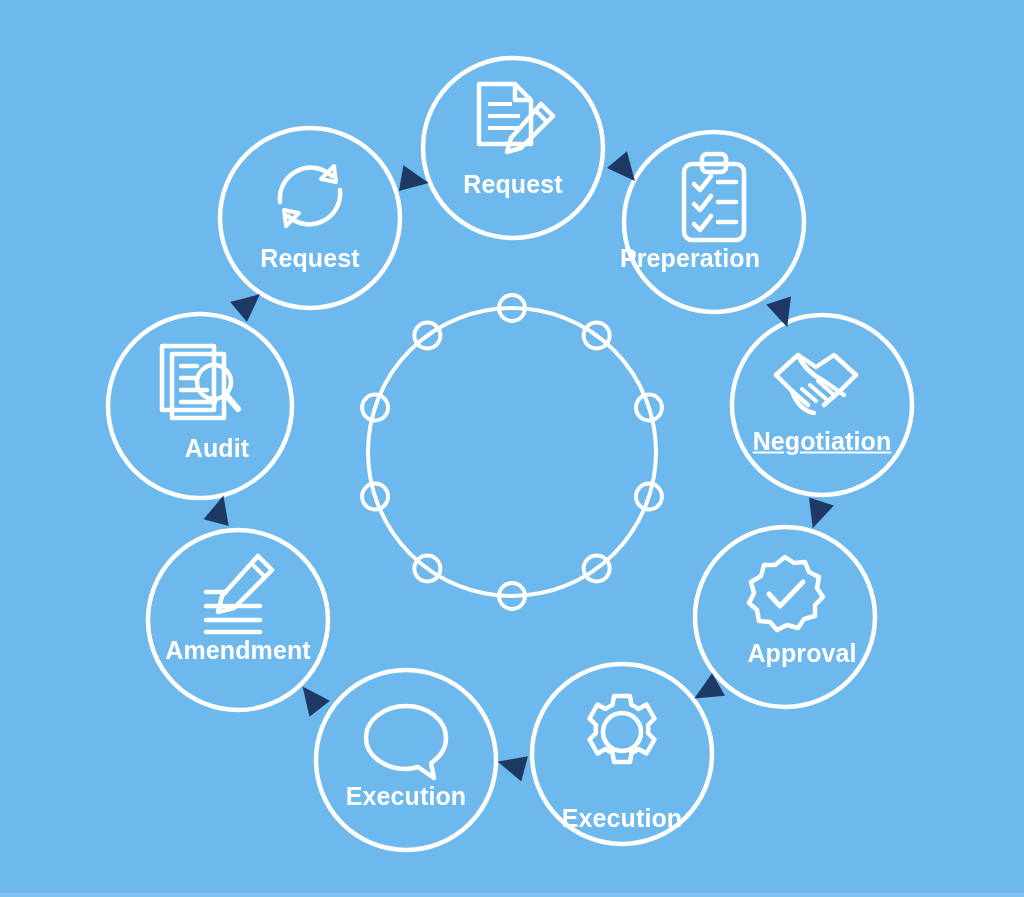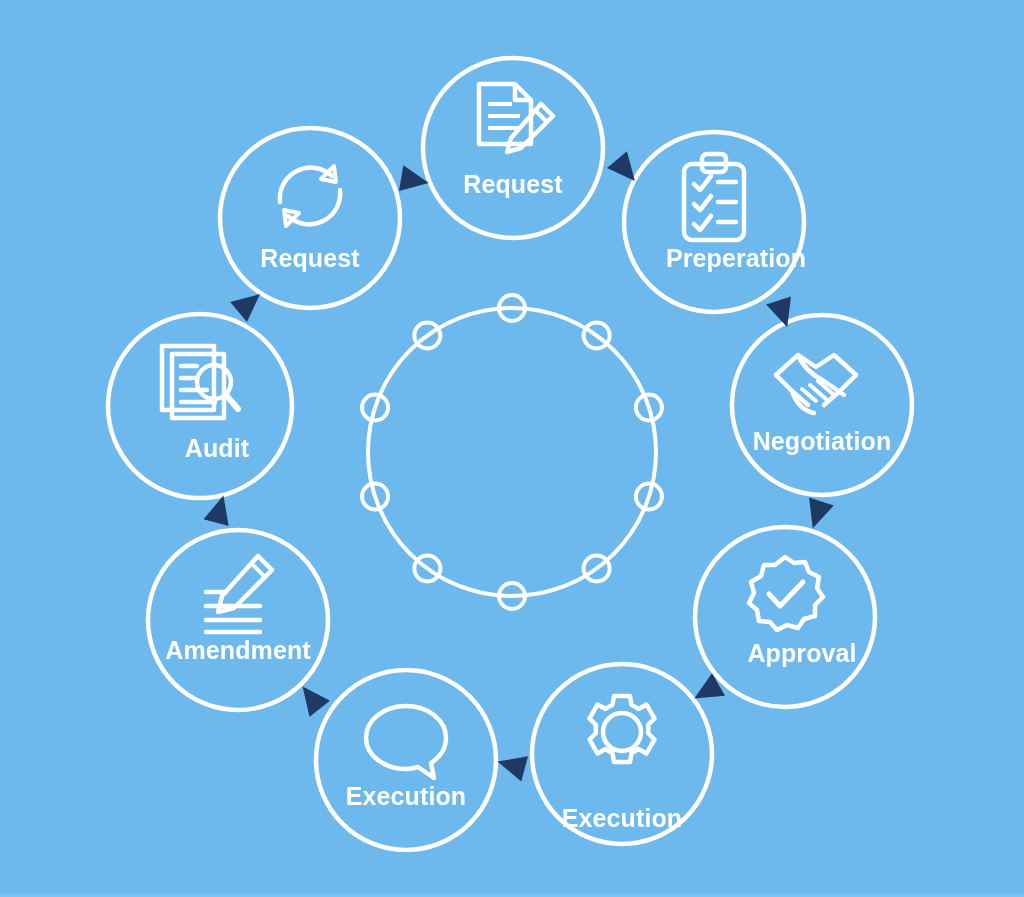--- a/index.html
+++ b/index.html
@@ -188,22 +188,22 @@
         <path d="M 17 0 L -11 13 L -11 -13 Z" fill="#1F3864" transform="translate(709,690) rotate(150)"></path>
         <path d="M 17 0 L -11 13 L -11 -13 Z" fill="#1F3864" transform="translate(514,766) rotate(195)"></path>
         <path d="M 17 0 L -11 13 L -11 -13 Z" fill="#1F3864" transform="translate(313,700) rotate(232)"></path>
         <path d="M 17 0 L -11 13 L -11 -13 Z" fill="#1F3864" transform="translate(219,512) rotate(285)"></path>
         <path d="M 17 0 L -11 13 L -11 -13 Z" fill="#1F3864" transform="translate(247,305) rotate(320)"></path>
       </g>
   </svg>
 
   <div id="labels-layer">
       <div class="node-label" style="left: 513px; top: 184px;">Request</div>
-      <div class="node-label" style="left: 736px; top: 258px; text-align: right;">Preperation</div>
-      <div class="node-label" style="left: 822px; top: 441px;">Negotiation</div>
+      <div class="node-label" style="left: 690px; top: 258px; text-align: right;">Preperation</div>
+      <div class="node-label" style="left: 822px; top: 441px; text-decoration: underline;">Negotiation</div>
       <div class="node-label" style="left: 785px; top: 653px; margin-left: 17px;">Approval</div>
       <div class="node-label" style="left: 622px; top: 790px; margin-top: 28px;">Execution</div>
       <div class="node-label" style="left: 406px; top: 796px;">Execution</div>
       <div class="node-label" style="left: 238px; top: 650px;">Amendment</div>
       <div class="node-label" style="left: 217px; top: 448px;">Audit</div>
       <div class="node-label" style="left: 310px; top: 258px;">Request</div>
     </div>
 
   <div id="bottom-strip"></div>
 </div>

